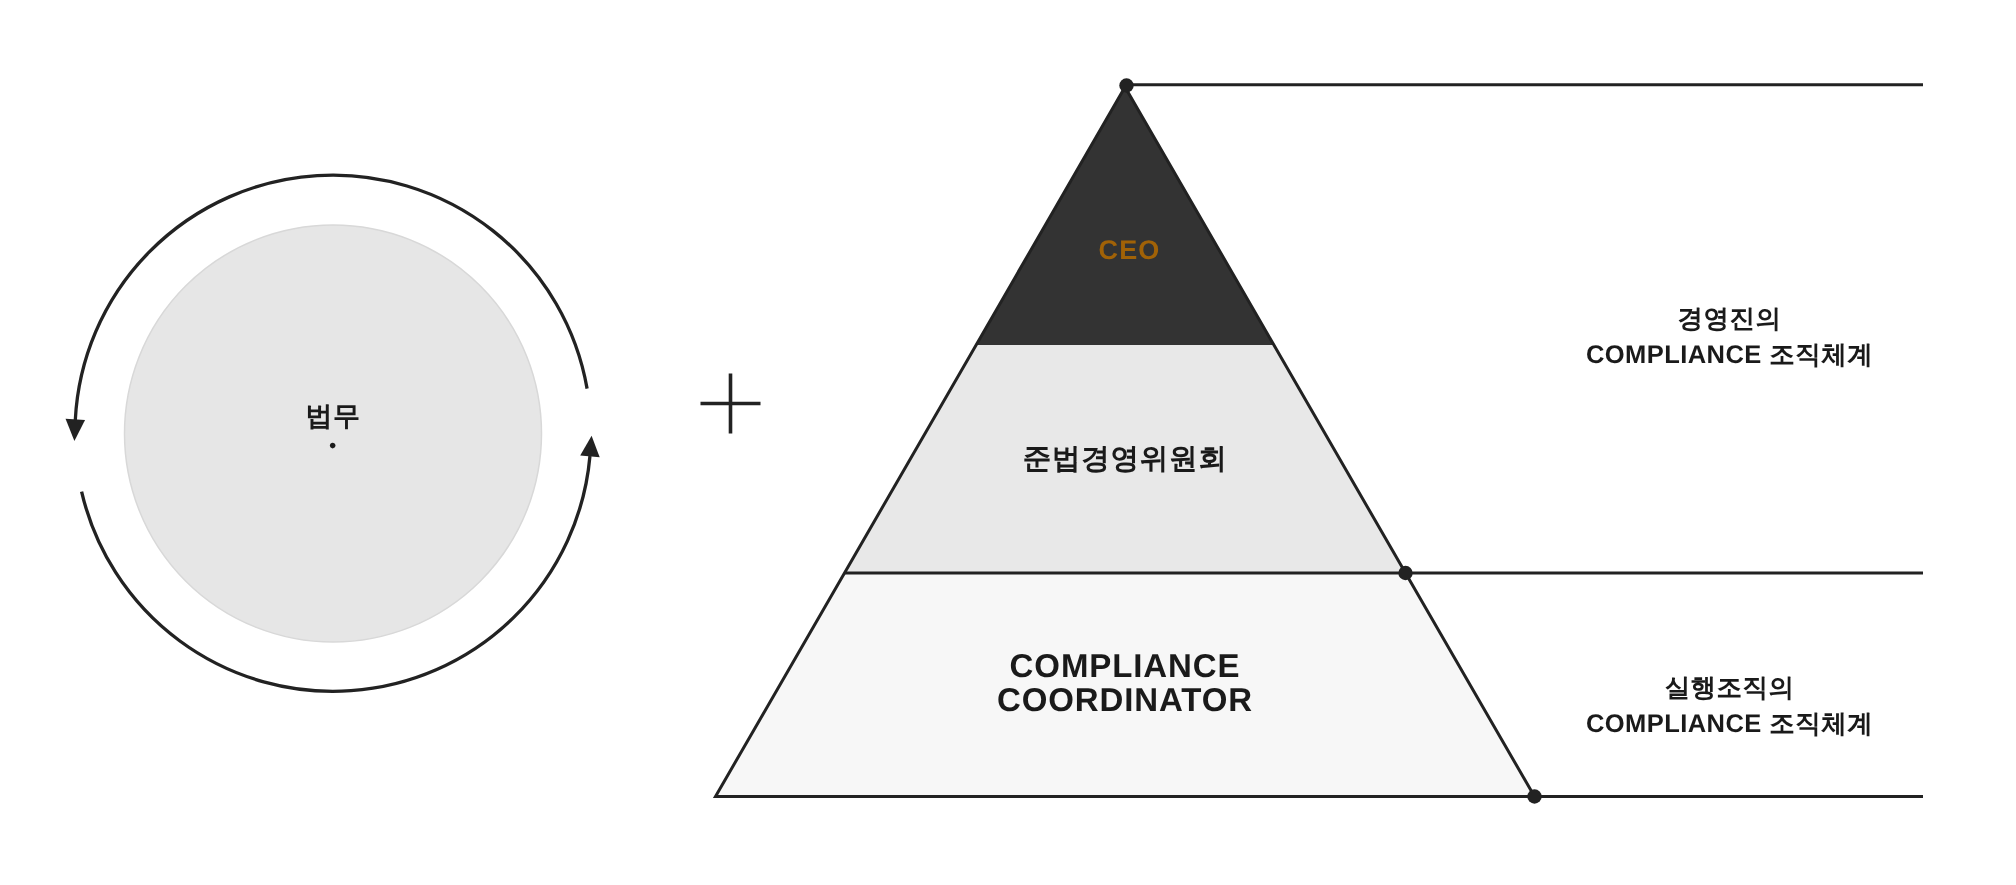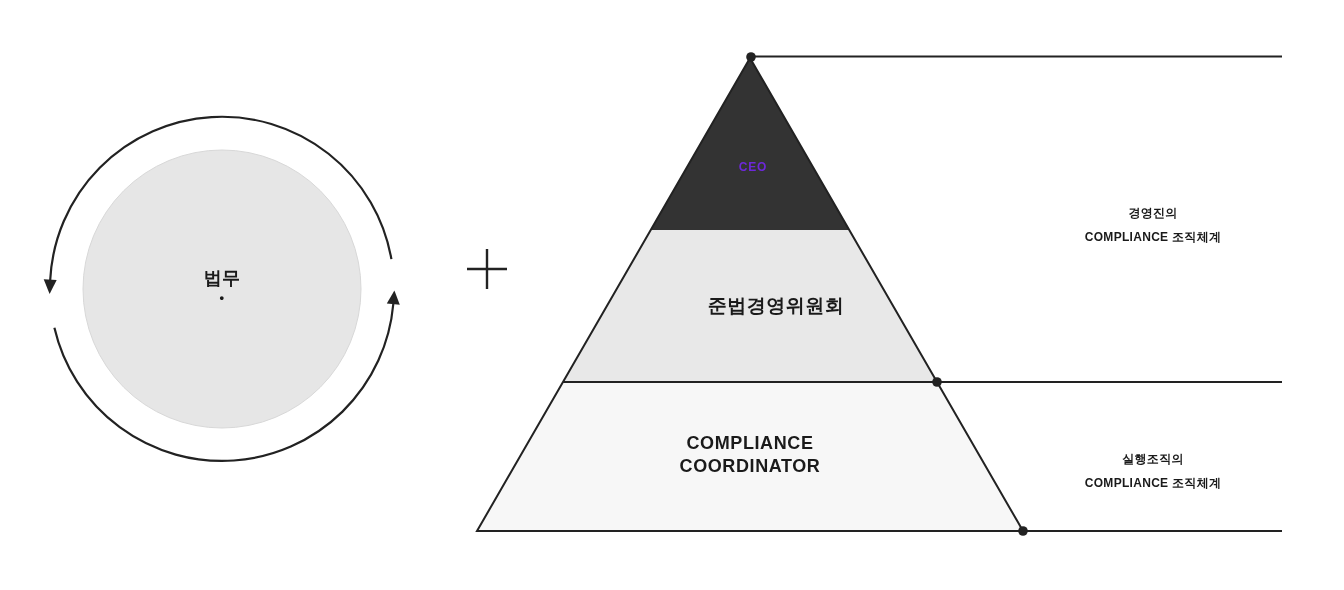--- a/index.html
+++ b/index.html
@@ -35,40 +35,40 @@
     line-height: 26px;
     letter-spacing: 0.3px;
   }
   .circle-stack .sep {
     font-size: 13px;
     line-height: 13px;
   }
   .ceo-label {
     left: 753px;
     top: 167px;
-    color: #6d28d9;
-    font-size: 12px;
+    color: #a16207;
+    font-size: 18px;
     letter-spacing: 0.8px;
   }
   .mid-label {
-    left: 776px;
+    left: 750px;
     top: 306px;
     font-size: 19px;
     letter-spacing: 0.5px;
     font-family: Liberation Mono, monospace;
   }
   .bottom-label {
     left: 750px;
     top: 455px;
-    font-size: 18px;
+    font-size: 22px;
     line-height: 23px;
     letter-spacing: 0.6px;
   }
   .annotation {
-    font-size: 12px;
+    font-size: 17px;
     line-height: 24px;
     letter-spacing: 0.3px;
     text-align: center;
   }
   .annotation-top {
     left: 1153px;
     top: 225px;
   }
   .annotation-bottom {
     left: 1153px;

